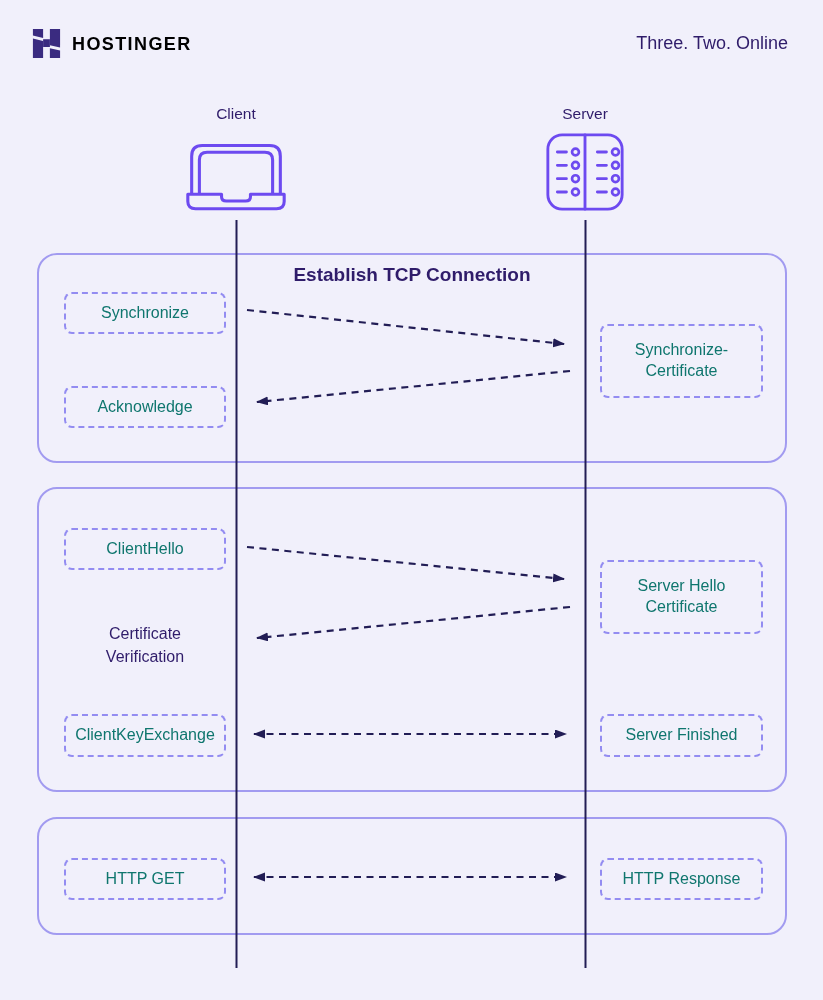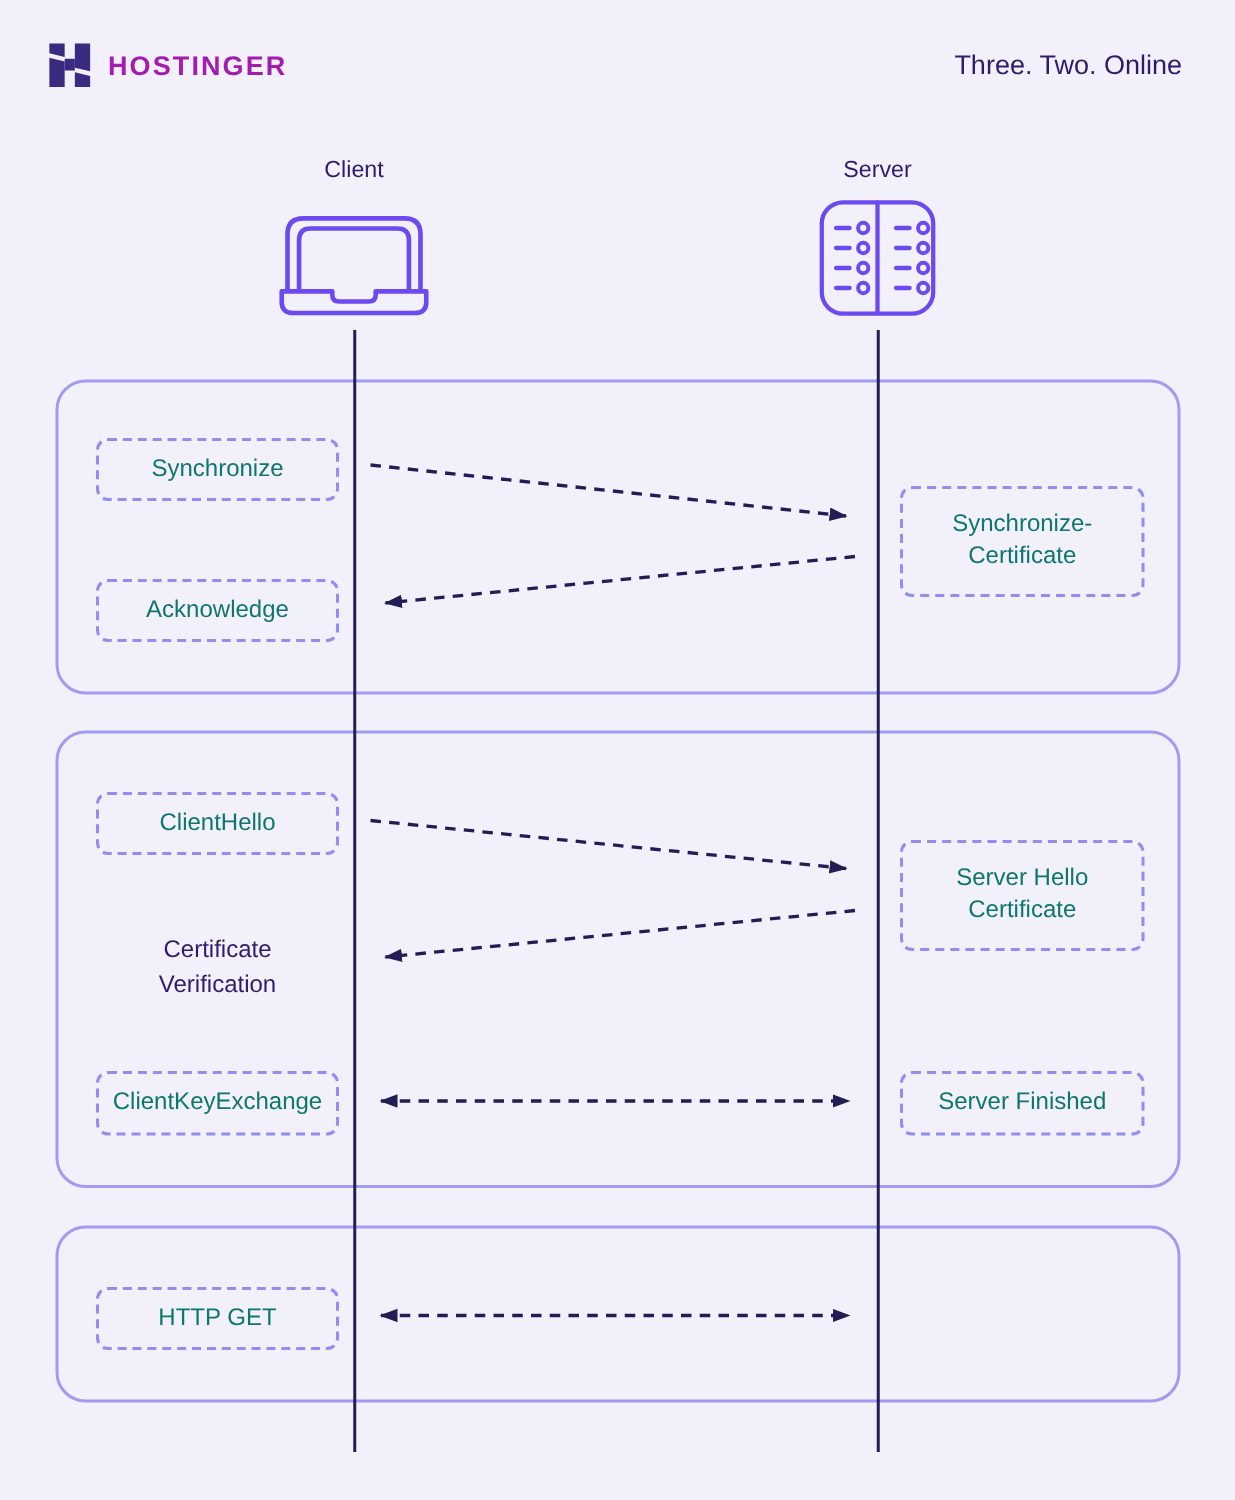--- a/index.html
+++ b/index.html
@@ -4,21 +4,21 @@
 <style>
   html,body{margin:0;padding:0;}
   body{background:#F1F0FB;}
   .canvas{
     position:relative;width:823px;height:1000px;background:#F1F0FB;
     font-family:"Liberation Sans",sans-serif;overflow:hidden;color:#2F1C6A;
   }
   
   .logo{position:absolute;left:30px;top:27px;width:33px;height:33px;}
   .brand{position:absolute;left:72px;top:34px;font-size:18px;font-weight:700;
-    letter-spacing:1.4px;color:#a21caf;}
+    letter-spacing:1.4px;color:#000000;}
   .tagline{position:absolute;right:35px;top:33px;font-size:18px;font-weight:500;color:#2F1C6A;}
   
   .actor-label{position:absolute;top:105px;width:140px;text-align:center;font-size:15.5px;color:#2F1C6A;}
   .actor-label.client{left:166px;}
   .actor-label.server{left:515px;}
   .actor-icon{position:absolute;}
   .actor-icon.client{left:183px;top:133px;}
   .actor-icon.server{left:545px;top:132px;}
   
   .section{position:absolute;left:37px;width:750px;border:2px solid #A29BF0;
@@ -81,38 +81,40 @@
           <circle cx="32" cy="63" r="3.6"></circle>
         <circle cx="74" cy="21" r="3.6"></circle>
           <circle cx="74" cy="35" r="3.6"></circle>
         <circle cx="74" cy="49" r="3.6"></circle>
           <circle cx="74" cy="63" r="3.6"></circle>
       </g>
     </g>
   </svg>
 
   <div class="section sec-tcp">
+    <div class="section-title">Establish TCP Connection</div>
     <div class="dashed-box box-l" style="top:37px;">Synchronize</div>
     <div class="dashed-box box-r tall" style="top:69px;">Synchronize-
 Certificate</div>
     <div class="dashed-box box-l" style="top:131px;">Acknowledge</div>
   </div>
 
   <div class="section sec-tls">
     <div class="dashed-box box-l" style="top:39px;">ClientHello</div>
     <div class="dashed-box box-r tall" style="top:71px;">Server Hello
 Certificate</div>
     <div class="plain-label" style="left:4px;top:133px;width:204px;">Certificate
 Verification</div>
     <div class="dashed-box box-l" style="top:225px;height:43px;">ClientKeyExchange</div>
     <div class="dashed-box box-r" style="top:225px;height:43px;">Server Finished</div>
   </div>
 
   <div class="section sec-data">
     <div class="dashed-box box-l" style="top:39px;">HTTP GET</div>
+    <div class="dashed-box box-r" style="top:39px;">HTTP Response</div>
   </div>
 
   <svg class="overlay" viewBox="0 0 823 1000">
     <defs>
       <marker id="ah" markerUnits="userSpaceOnUse" markerWidth="13" markerHeight="10" refX="11" refY="4.5" orient="auto-start-reverse">
         <path d="M0 0 L12 4.5 L0 9 Z" fill="#221D55"></path>
       </marker>
     </defs>
     <g stroke="#221D55" stroke-width="2" fill="none">
       <path d="M236.5 220 V968"></path>

